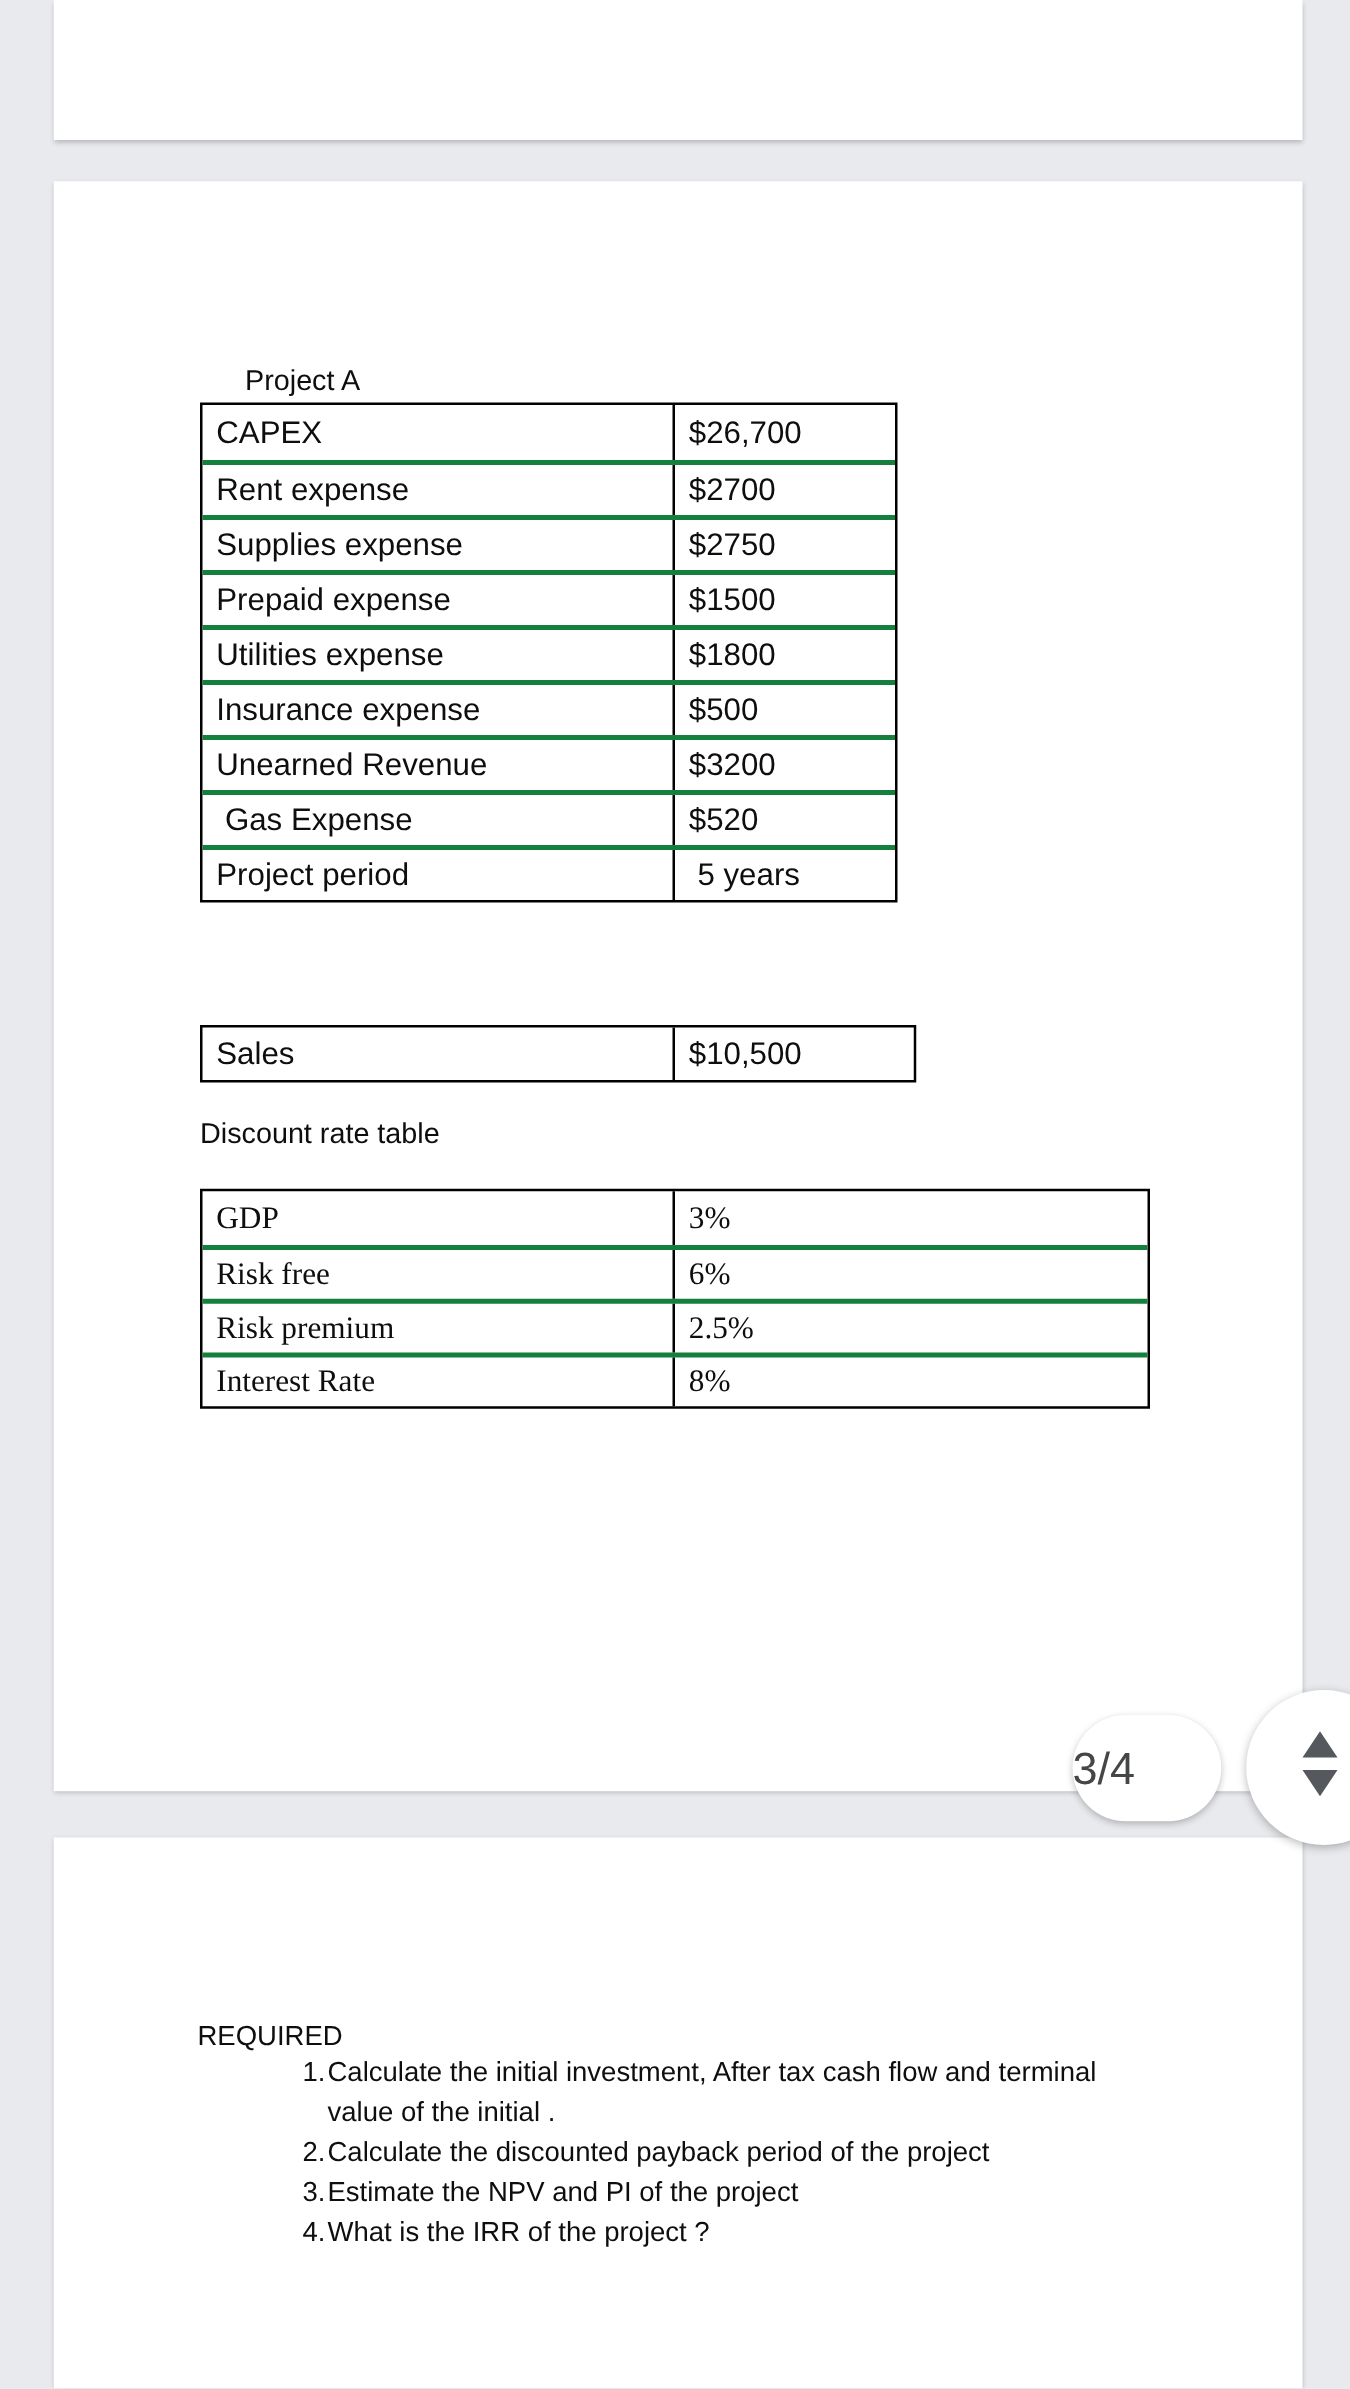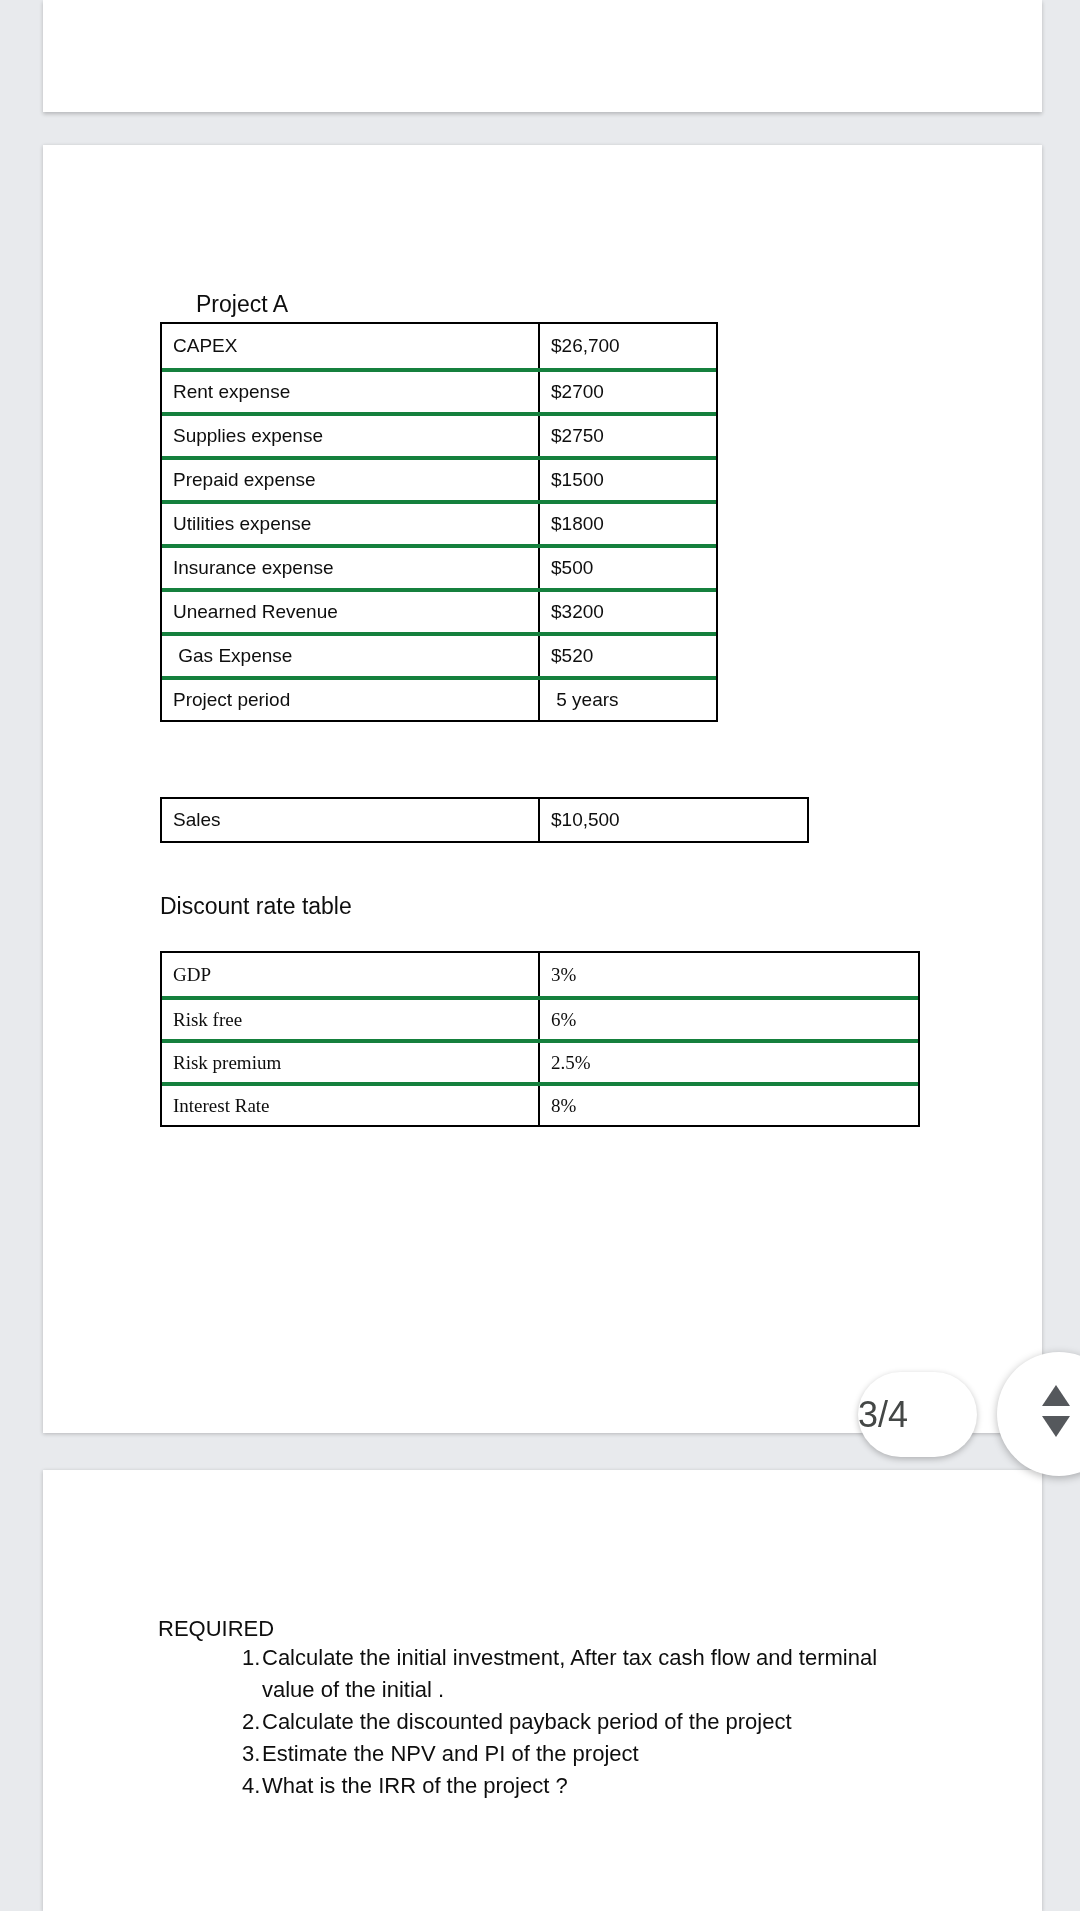--- a/index.html
+++ b/index.html
@@ -22,21 +22,21 @@
 
   .tbl { position:absolute; border:2px solid #000; background:#fff; }
   .tbl .row { display:flex; height:44px; border-top:4px solid #15803d; }
   .tbl .row:first-child { border-top:none; }
   .tbl.sales-tbl .row { height:42px; }
   .tbl.disc-tbl .row { height:43px;font-family:Liberation Serif, serif; }
   .tbl .c1 { width:378px; border-right:2px solid #000; }
   .tbl .c2 { flex:1; }
   .tbl .c1, .tbl .c2 {
     display:flex; align-items:center; padding-left:11px;
-    font-size:19px; white-space:pre; overflow:hidden;
+    font-size:25px; white-space:pre; overflow:hidden;
   }
 
   .req-heading { position:absolute; left:115px; top:146px; font-size:22px; line-height:26px; }
   .req-list { position:absolute; left:199px; top:172px; font-size:22px; line-height:32px; }
   .req-item { display:flex; }
   .req-item .num { width:20px; flex:0 0 20px; }
   .req-item .txt div { white-space:nowrap; }
 
   .page-pill {
     position:absolute; left:858px; top:1372px; width:119px; height:85px;
@@ -98,21 +98,21 @@
       <div class="row">
         <div class="c1"> Gas Expense</div>
         <div class="c2">$520</div>
       </div>
       <div class="row">
         <div class="c1">Project period</div>
         <div class="c2"> 5 years</div>
       </div>
     </div>
 
-    <div class="tbl sales-tbl" style="left:117px; top:652px; width:649px;">
+    <div class="tbl sales-tbl" style="left:117px; top:675px; width:573px;">
       <div class="row">
         <div class="c1">Sales</div>
         <div class="c2">$10,500</div>
       </div>
     </div>
 
     <div class="doc-label" style="left:117px; top:748px;">Discount rate table</div>
 
     <div class="tbl disc-tbl" style="left:117px; top:806px; width:760px;">
       <div class="row">

